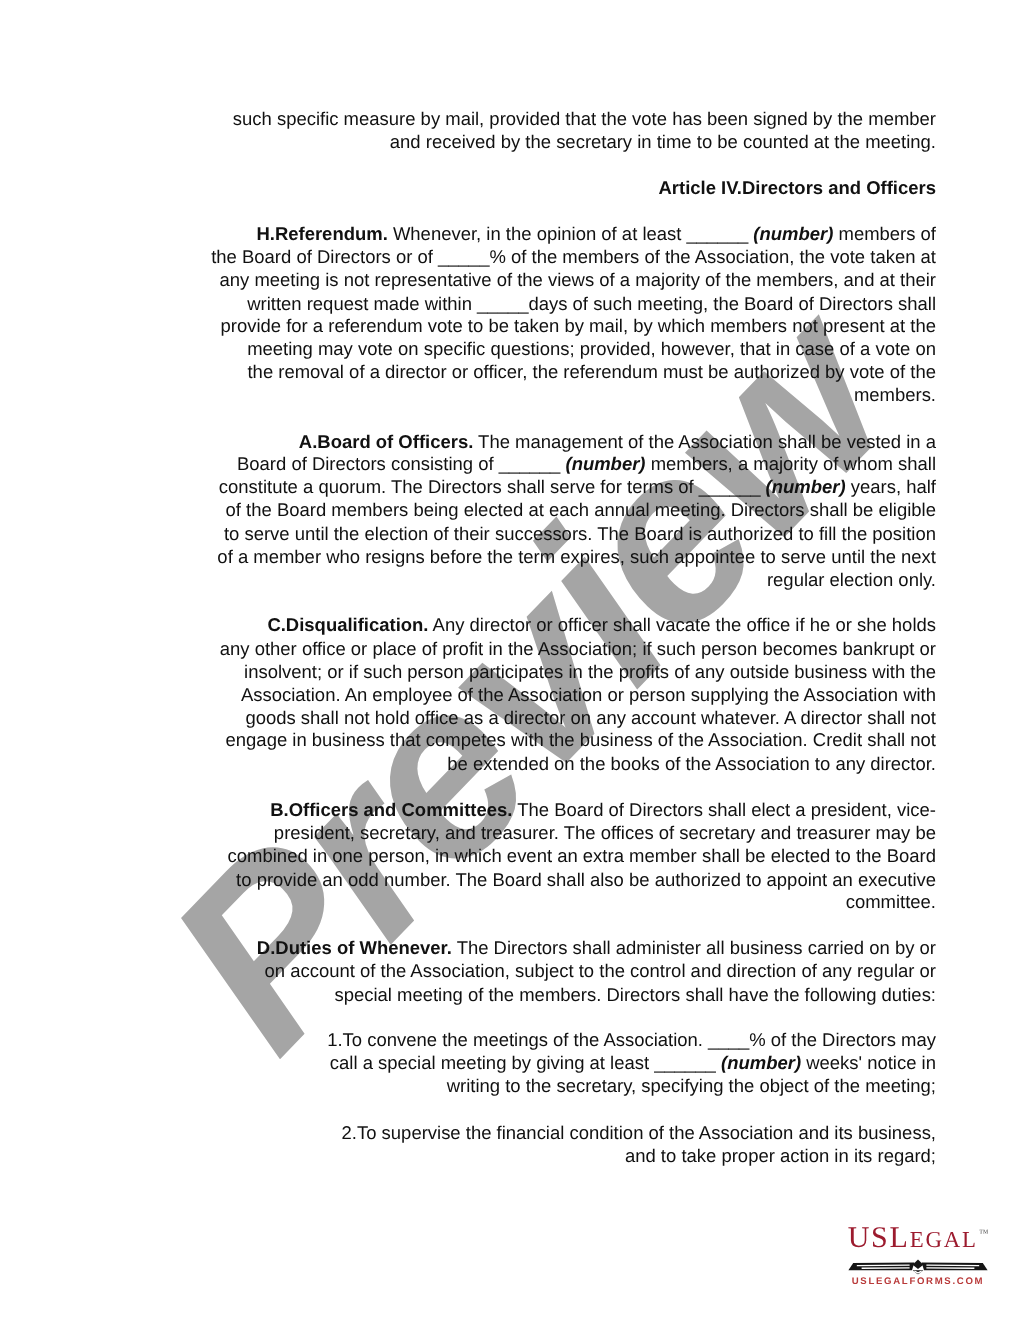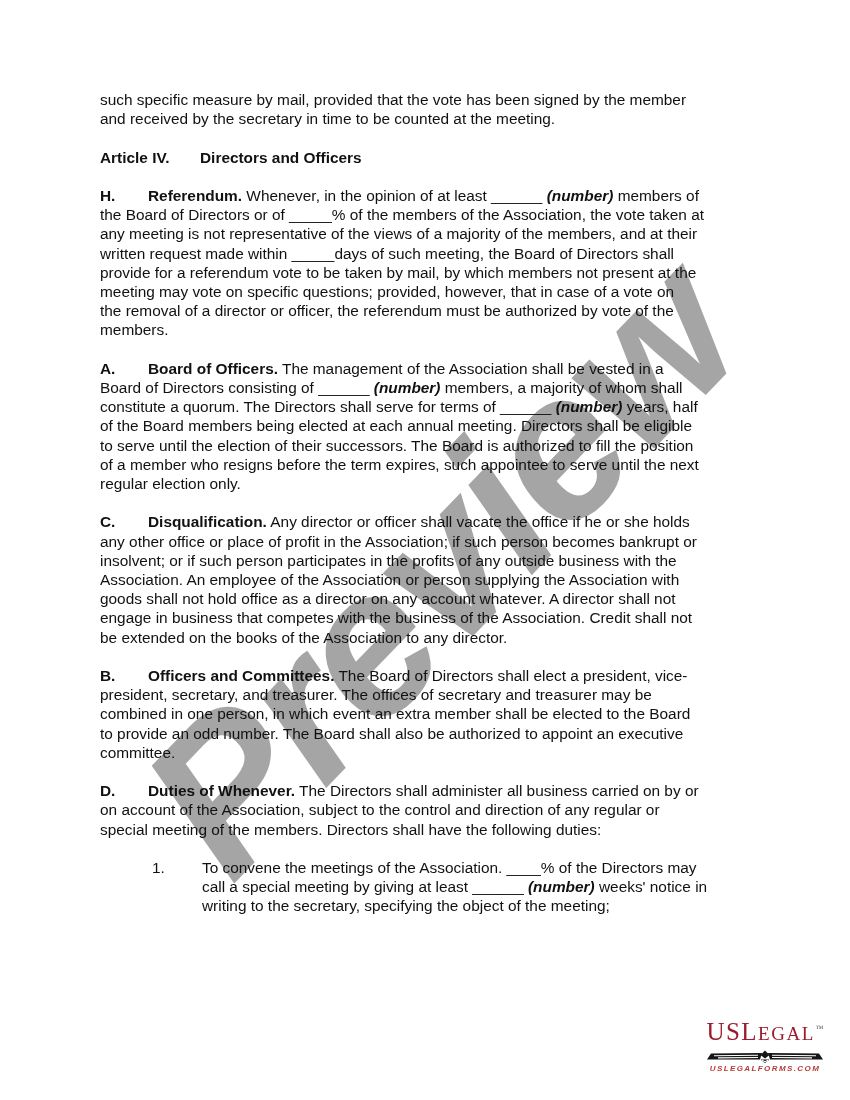--- a/index.html
+++ b/index.html
@@ -31,21 +31,21 @@
   }
   .content {
     position:absolute;
     left:100px; top:90px;
     width:680px;
     z-index:1;
     color:var(--ink,#111111);
     font-size:15.4px;
     line-height:19.2px;
   }
-  .para { margin:0 0 19.2px 0; white-space:pre-line; }
+  .para { margin:0 0 19.2px 0; white-space:pre-line;text-align:right; }
   .para.item { margin-left:102px; text-indent:-50px; }
   .run-label   { font-weight:bold; display:inline-block; width:48px;  text-indent:0; }
   .run-labelwide{ font-weight:bold; display:inline-block; width:100px; text-indent:0; }
   .run-num     { display:inline-block; width:50px; text-indent:0; }
   .run-b  { font-weight:bold; }
   .run-bi { font-weight:bold; font-style:italic; }
   .run-n  { }
   
   .logo {
     position:absolute;
@@ -71,21 +71,20 @@
   }
   .eagle { display:block; margin:1px auto 0 auto; color:var(--eagle,#151515); }
   .url {
     margin-top:1px;
     font-family:"Liberation Sans", sans-serif;
     font-size:8px;
     font-weight:bold;
     letter-spacing:1.4px;
     color:var(--url-red,#b93a3a);
     white-space:nowrap;
-    font-style:italic;
   }
 </style>
 </head>
 <body>
 
 <div class="page">
 
   <div class="watermark">Preview</div>
 
   <div class="content">
@@ -118,20 +117,22 @@
 president, secretary, and treasurer. The offices of secretary and treasurer may be
 combined in one person, in which event an extra member shall be elected to the Board
 to provide an odd number. The Board shall also be authorized to appoint an executive
 committee.</span></p>
       <p class="para section"><span class="run-label">D.</span><span class="run-b">Duties of Whenever.</span><span class="run-n"> The Directors shall administer all business carried on by or
 on account of the Association, subject to the control and direction of any regular or
 special meeting of the members. Directors shall have the following duties:</span></p>
       <p class="para item"><span class="run-num">1.</span><span class="run-n">To convene the meetings of the Association. ____% of the Directors may
 call a special meeting by giving at least ______ </span><span class="run-bi">(number)</span><span class="run-n"> weeks' notice in
 writing to the secretary, specifying the object of the meeting;</span></p>
+      <p class="para item"><span class="run-num">2.</span><span class="run-n">To supervise the financial condition of the Association and its business,
+and to take proper action in its regard;</span></p>
     </div>
 
   <div class="logo">
     <div class="wordmark"><span class="wm-big">USL</span><span class="wm-small">EGAL</span><span class="tm">™</span></div>
     <svg class="eagle" width="118" height="13" viewBox="0 0 236 26" aria-hidden="true">
       <g fill="currentColor">
         <polygon points="112,6 10,7 2,19 108,19"></polygon>
         <polygon points="124,6 226,7 234,19 128,19"></polygon>
         <polygon points="118,1 127,10 118,17 109,10"></polygon>
         <polygon points="109,19 127,19 118,26"></polygon>

